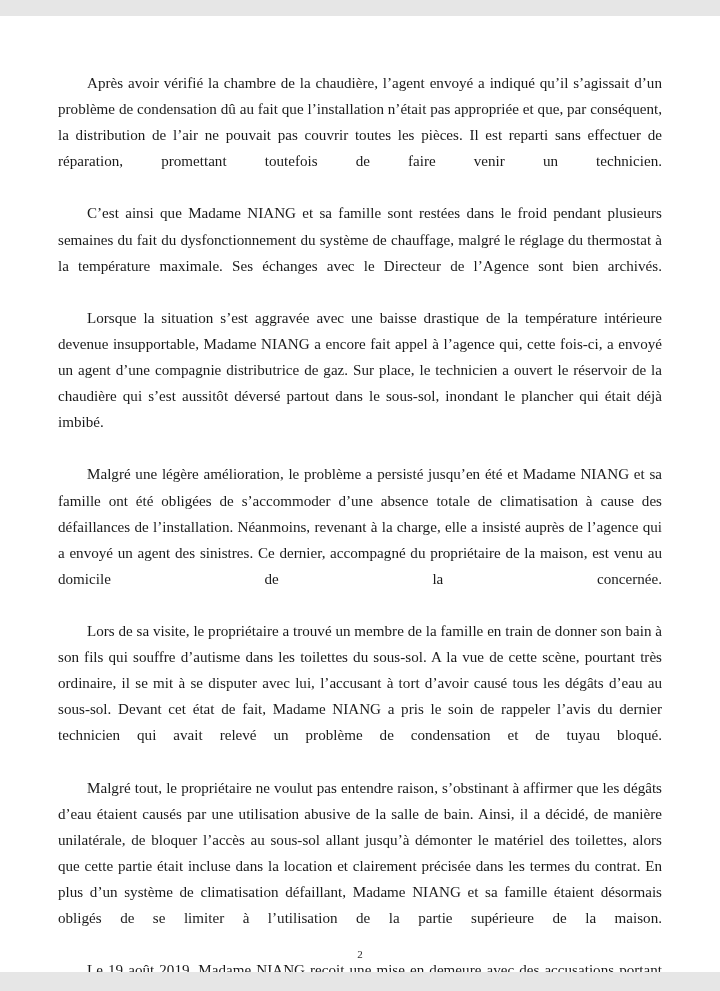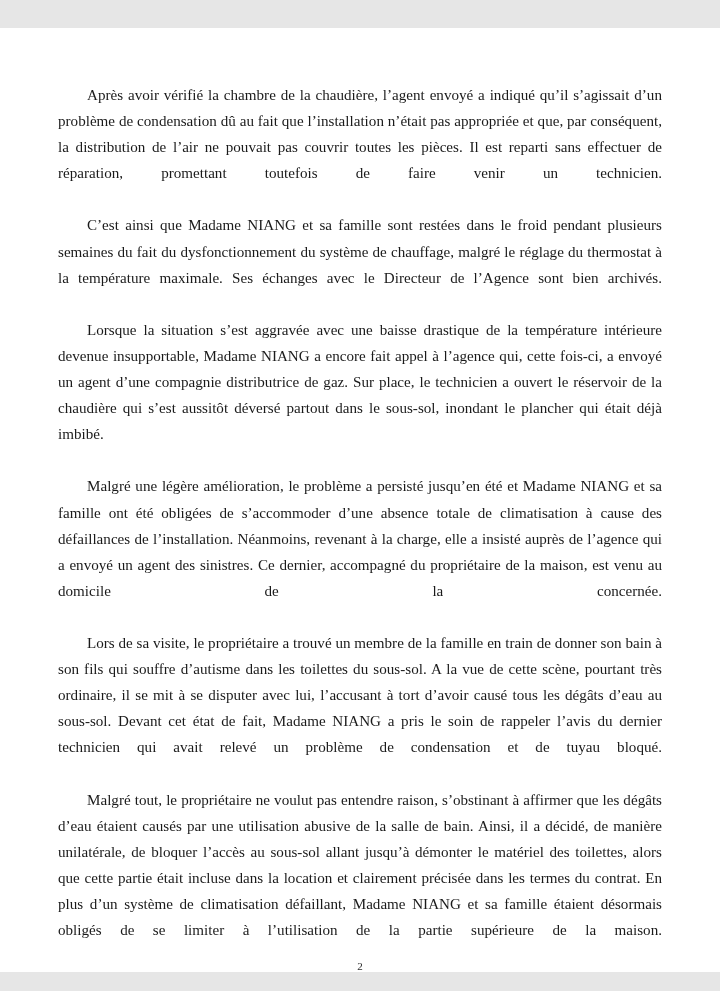--- a/index.html
+++ b/index.html
@@ -19,21 +19,21 @@
     position: relative;
     width: 720px;
     height: 991px;
     background: #e6e6e6;
     box-sizing: border-box;
   }
 
   #page {
     position: absolute;
     left: 0;
-    top: 28px;
+    top: 16px;
     width: 720px;
     height: 960px;
     background: #ffffff;
     box-sizing: border-box;
   }
 
   #page-body {
     position: absolute;
     left: 58px;
     top: 54px;

